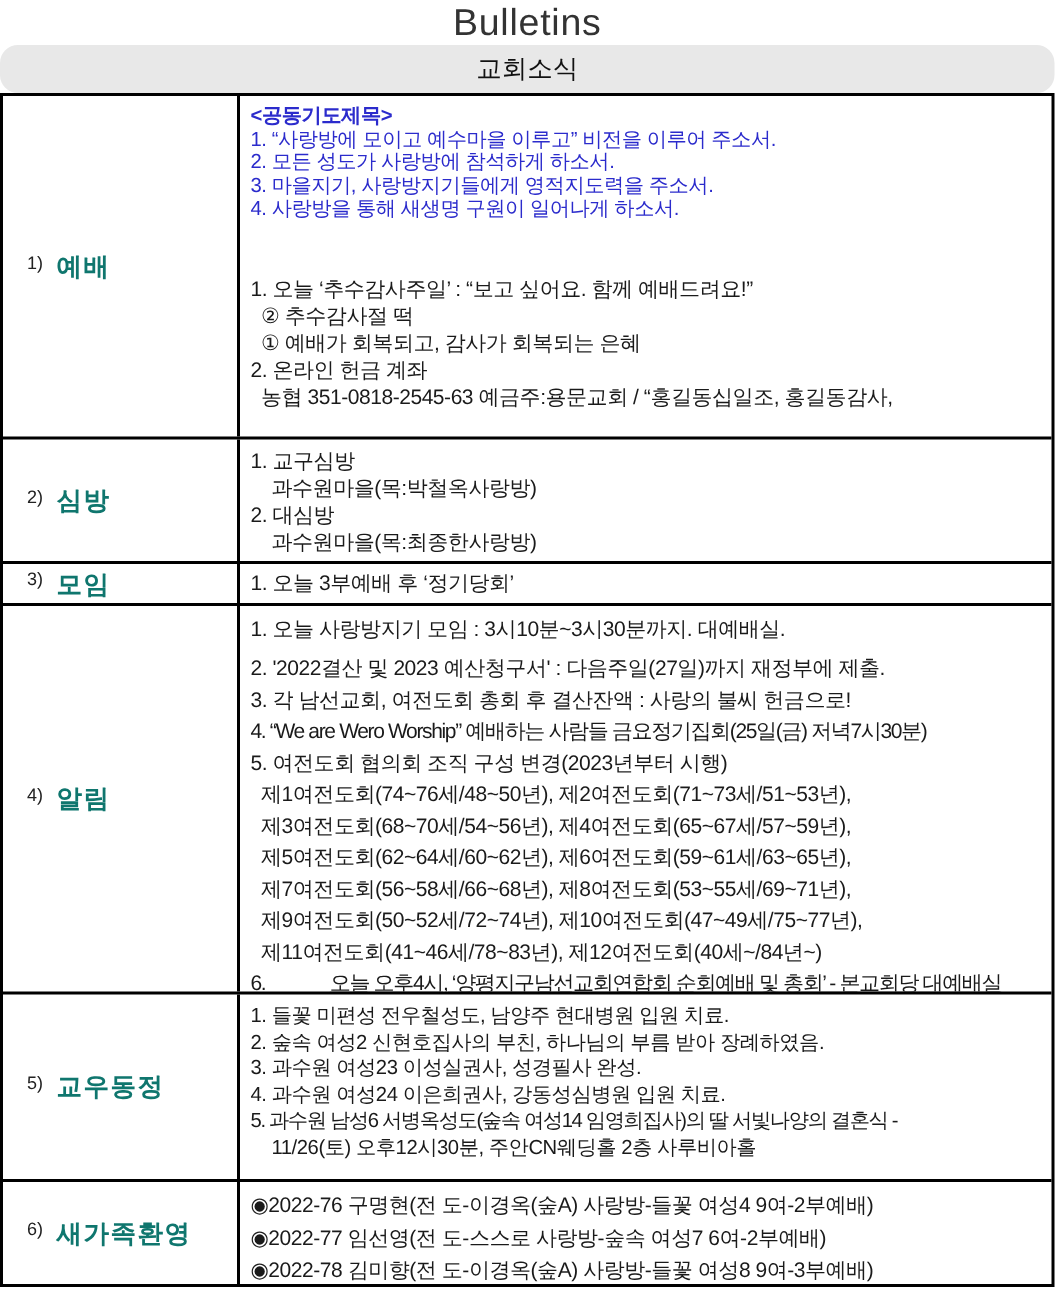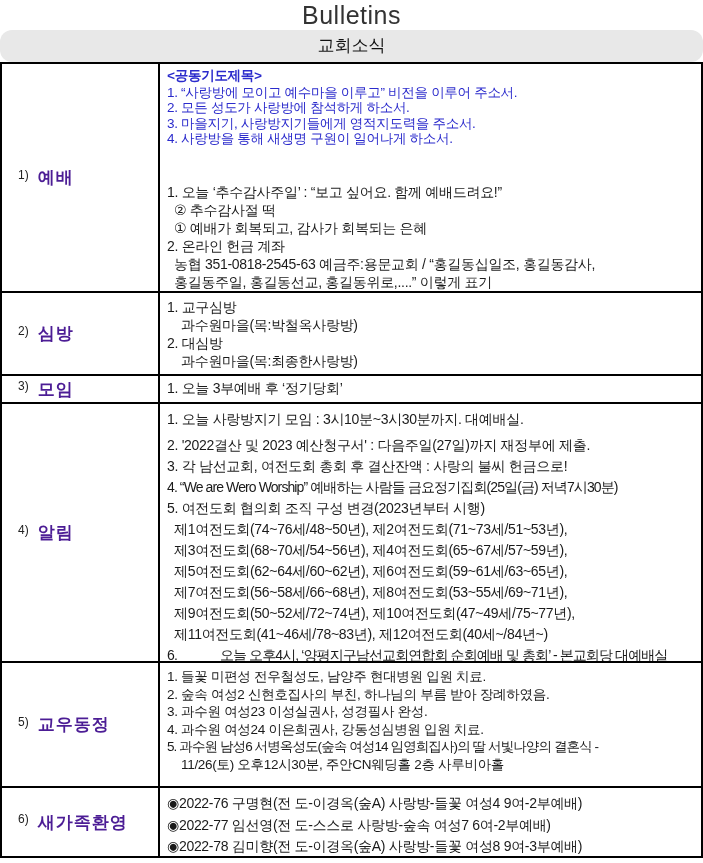--- a/index.html
+++ b/index.html
@@ -28,30 +28,30 @@
     box-sizing:border-box;width:703px;
   }
   .row{display:flex;box-sizing:border-box;border-bottom:2px solid var(--border,#000);}
   .row:last-child{border-bottom:none;}
   .label-cell{
     width:158px;box-sizing:border-box;flex:0 0 158px;
     border-right:2px solid var(--border,#000);
     display:flex;align-items:center;padding-left:16px;
   }
   .sec-num{font-size:12px;color:#222;margin-right:9px;position:relative;top:-3px;}
-  .sec-label{font-size:17px;font-weight:bold;color:#4c1d95;letter-spacing:1px;}
+  .sec-label{font-size:17px;font-weight:bold;color:#0f766e;letter-spacing:1px;}
   .content-cell{
     flex:1;box-sizing:border-box;padding:5px 2px 2px 7px;overflow:hidden;
   }
   .line{
     font-size:14px;line-height:18px;white-space:nowrap;color:var(--text,#1a1a1a);
     letter-spacing:-0.3px;
   }
   .blue{color:var(--accent-blue,#2b2bcc);font-size:13.5px;line-height:15.5px;}
-  .bold{font-weight:bold;font-family:Liberation Mono, monospace;}
+  .bold{font-weight:bold;}
   .indent{padding-left:14px;}
   .indent-sm{padding-left:7px;}
   .gap-top{margin-top:36px;}
   .gap-sm{margin-bottom:5px;}
   .lh21{line-height:21px;}
   .lh17{line-height:17.5px;font-size:13.5px;}
   .lh22{line-height:21.5px;}
   .squeeze{letter-spacing:-0.9px;}
   .underline{text-decoration:underline;margin-left:40px;}
   .v-center{display:flex;flex-direction:column;justify-content:center;padding-top:0;}
@@ -79,21 +79,20 @@
         <div class="line blue bold">&lt;공동기도제목&gt;</div>
         <div class="line blue">1. “사랑방에 모이고 예수마을 이루고” 비전을 이루어 주소서.</div>
         <div class="line blue">2. 모든 성도가 사랑방에 참석하게 하소서.</div>
         <div class="line blue">3. 마을지기, 사랑방지기들에게 영적지도력을 주소서.</div>
         <div class="line blue">4. 사랑방을 통해 새생명 구원이 일어나게 하소서.</div>
         <div class="line gap-top">1. 오늘 ‘추수감사주일’ : “보고 싶어요. 함께 예배드려요!”</div>
         <div class="line indent-sm">② 추수감사절 떡</div>
         <div class="line indent-sm">① 예배가 회복되고, 감사가 회복되는 은혜</div>
         <div class="line">2. 온라인 헌금 계좌</div>
         <div class="line indent-sm">농협 351-0818-2545-63 예금주:용문교회 / “홍길동십일조, 홍길동감사,</div>
-        <div class="line indent-sm">홍길동주일, 홍길동선교, 홍길동위로,....” 이렇게 표기</div>
       </div>
     </div>
 
     <div class="row r2">
       <div class="label-cell">
         <span class="sec-num">2)</span>
         <span class="sec-label">심방</span>
       </div>
       <div class="content-cell">
         <div class="line">1. 교구심방</div>

